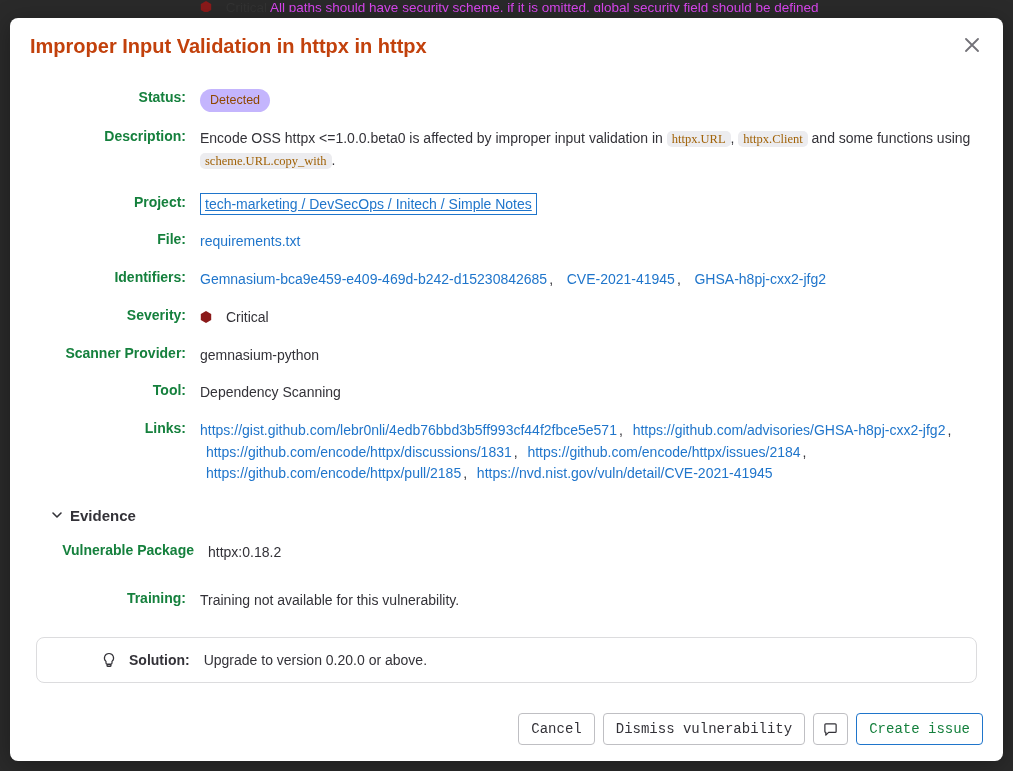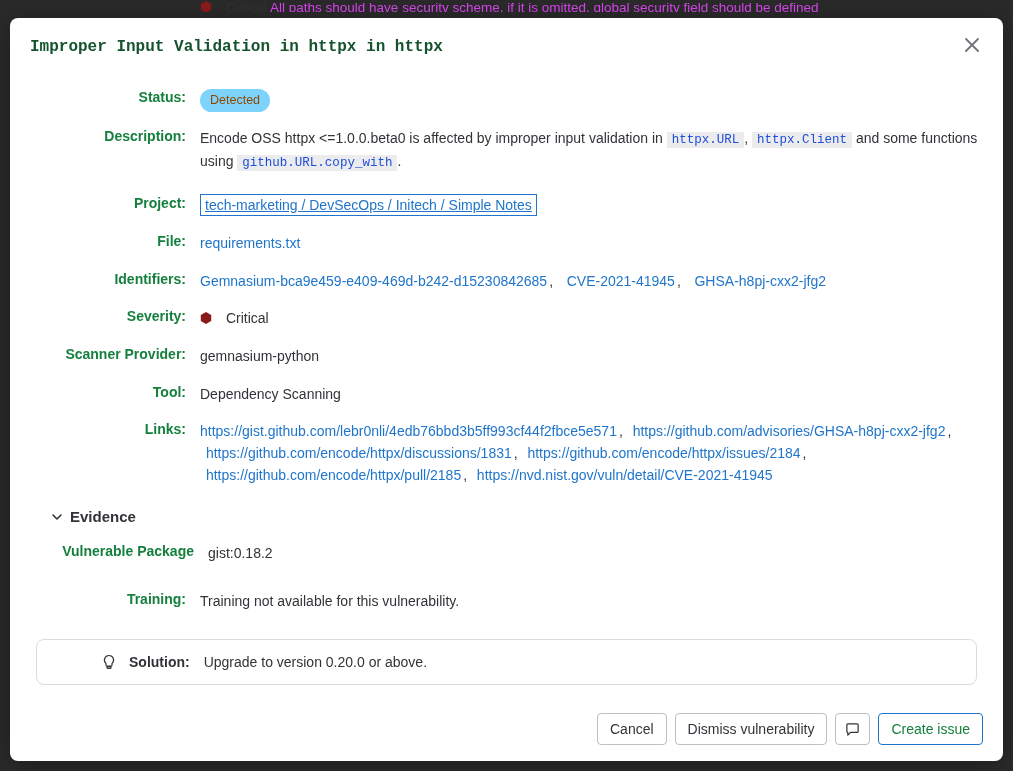--- a/index.html
+++ b/index.html
@@ -43,24 +43,23 @@
     display: flex;
     flex-direction: column;
   }
   .modal-header {
     padding: 16px 20px 12px 20px;
     display: flex;
     justify-content: space-between;
     align-items: center;
   }
   .modal-title {
-    font-size: 16px;
+    font-size: 20px;
     font-weight: 600;
-    color: #14532d;
-    font-family: Liberation Mono, monospace;
+    color: #c2410c;
   }
   .close-btn {
     background: none;
     border: none;
     cursor: pointer;
     padding: 4px;
     color: #737278;
     font-size: 16px;
     line-height: 1;
   }
@@ -83,33 +82,33 @@
     color: #15803d;
   }
   .field-value {
     flex: 1;
     color: #333238;
     line-height: 1.55;
     word-break: break-word;
   }
   .badge-detected {
     display: inline-block;
-    background: #7dd3fc;
+    background: #c4b5fd;
     color: #8f4700;
     padding: 2px 10px;
     border-radius: 12px;
     font-size: 12.5px;
   }
   .code-inline {
-    font-family: Liberation Mono, monospace;
+    font-family: Liberation Serif, serif;
     background: #ececef;
     padding: 1px 5px;
-    border-radius: 0;
+    border-radius: 5px;
     font-size: 12.5px;
-    color: #1d4ed8;
+    color: #a16207;
   }
   .link { color: #1f75cb; text-decoration: none; cursor: pointer; }
   .project-link {
     border: 1.5px solid #1f75cb;
     padding: 2px 4px;
     text-decoration: underline;
     color: #1f75cb;
     margin-top: 12px;
   }
   .sep { color: #333238; margin: 0 2px; }
@@ -162,20 +161,21 @@
     padding: 7px 12px;
     border: 1px solid #bfbfc3;
     background: #fff;
     border-radius: 4px;
     font-size: 14px;
     color: #333238;
     cursor: pointer;
     display: inline-flex;
     align-items: center;
     gap: 6px;
+    font-family: Liberation Mono, monospace;
   }
   .btn-icon { padding: 7px 9px; }
   .btn-primary-outline {
     border-color: #1f75cb;
     color: #15803d;
   }
 </style>
 </head>
 <body>
 
@@ -209,21 +209,21 @@
       </div>
     </div>
 
     <div class="field-row">
       <div class="field-label">Description:</div>
       <div class="field-value">
         <span>Encode OSS httpx &lt;=1.0.0.beta0 is affected by improper input validation in </span>
         <span class="code-inline">httpx.URL</span><span>, </span>
         <span class="code-inline">httpx.Client</span>
         <span> and some functions using </span>
-        <span class="code-inline">github.URL.copy_with</span><span>.</span>
+        <span class="code-inline">scheme.URL.copy_with</span><span>.</span>
       </div>
     </div>
 
     <div class="field-row" style="padding-top:14px">
       <div class="field-label">Project:</div>
       <div class="field-value">
         <a class="project-link">tech-marketing / DevSecOps / Initech / Simple Notes</a>
       </div>
     </div>
 
@@ -272,21 +272,21 @@
 
     <div class="evidence-header">
       <svg class="chevron" viewBox="0 0 14 14">
           <path d="M3 5 L7 9 L11 5" stroke="#333238" stroke-width="1.6" fill="none" stroke-linecap="round" stroke-linejoin="round"></path>
         </svg>
       <span>Evidence</span>
     </div>
 
     <div class="field-row">
       <div class="field-label" style="width:178px">Vulnerable Package</div>
-      <div class="field-value">gist:0.18.2</div>
+      <div class="field-value">httpx:0.18.2</div>
     </div>
 
     <div class="field-row" style="padding-top:18px">
       <div class="field-label">Training:</div>
       <div class="field-value">Training not available for this vulnerability.</div>
     </div>
 
     <div class="solution-box">
       <svg class="solution-icon" viewBox="0 0 16 16">
           <path d="M8 1.5a4.5 4.5 0 0 0-3 7.9V11a1 1 0 0 0 1 1h4a1 1 0 0 0 1-1V9.4a4.5 4.5 0 0 0-3-7.9zM6 13h4v.5a1 1 0 0 1-1 1H7a1 1 0 0 1-1-1V13z" fill="none" stroke="#333238" stroke-width="1.2"></path>

